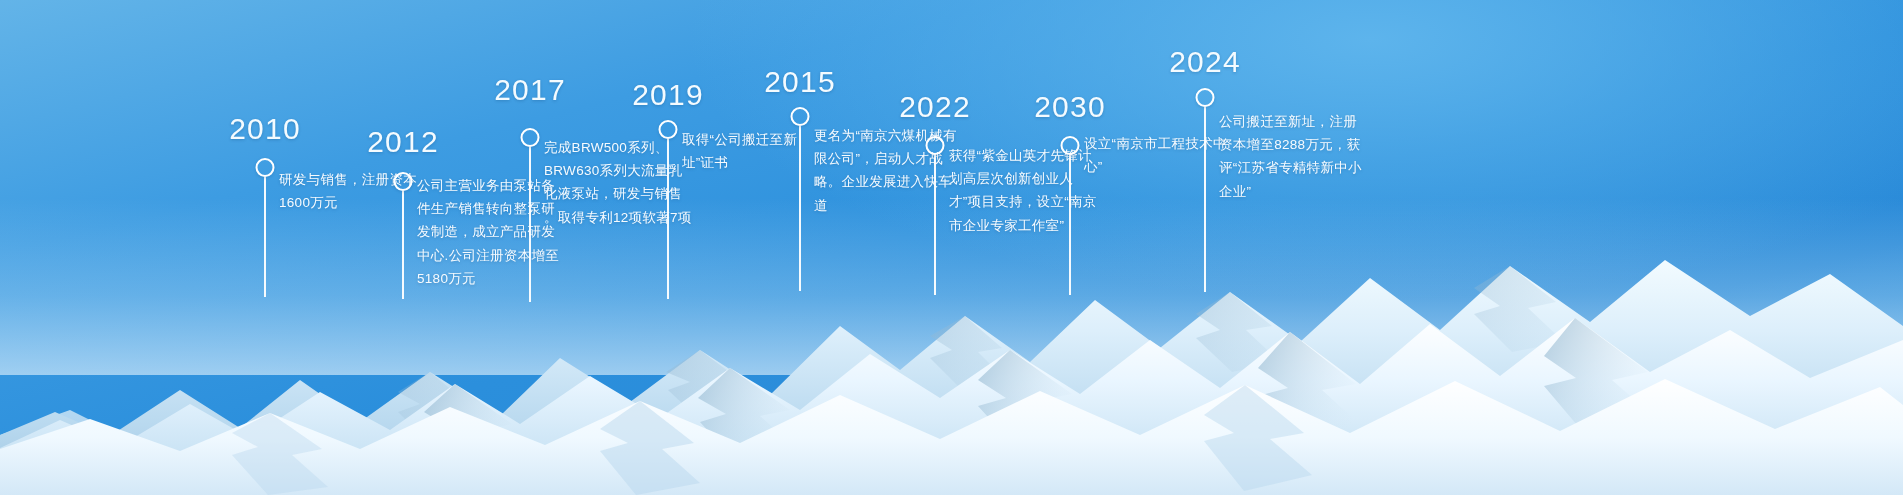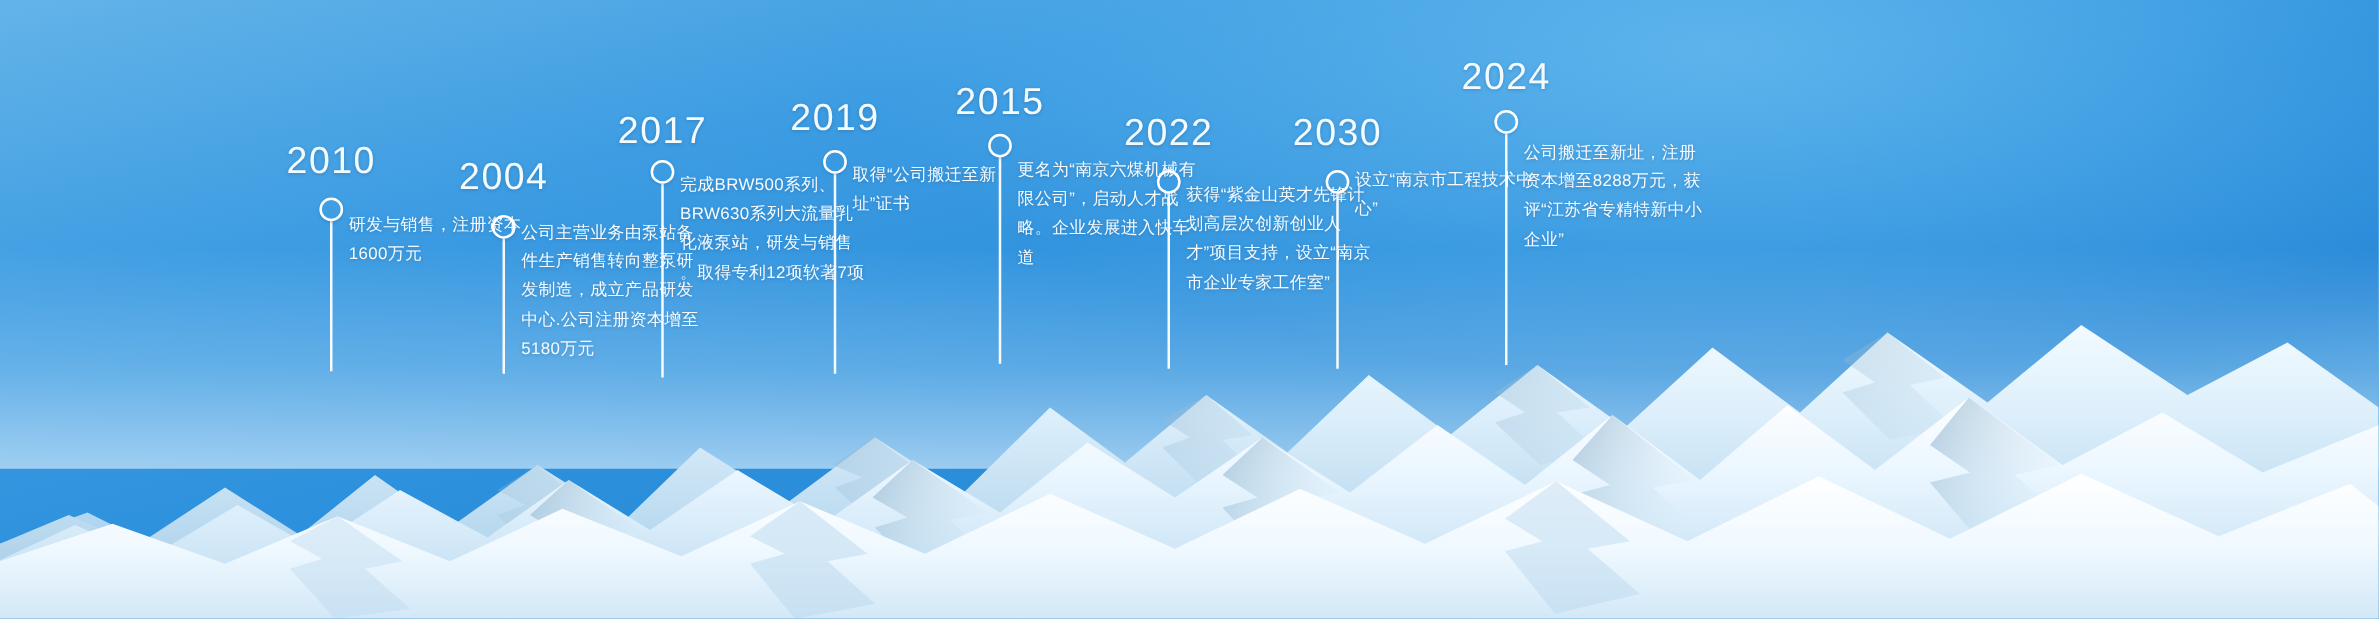--- a/index.html
+++ b/index.html
@@ -178,28 +178,28 @@
   <div class="timeline">
 
     <div class="node">
       <div class="year" style="left:265px; top:112px;">2010</div>
       <div class="stem" style="left:265px; top:177px; height:120px;"></div>
       <div class="dot" style="left:265px; top:158px;"></div>
       <div class="desc" style="left:279px; top:168px; width:148px;">研发与销售，注册资本1600万元</div>
     </div>
 
     <div class="node">
-      <div class="year" style="left:403px; top:125px;">2004</div>
+      <div class="year" style="left:403px; top:125px;">2012</div>
       <div class="stem" style="left:403px; top:191px; height:108px;"></div>
       <div class="dot" style="left:403px; top:172px;"></div>
       <div class="desc" style="left:417px; top:174px; width:150px;">公司主营业务由泵站备件生产销售转向整泵研发制造，成立产品研发中心.公司注册资本增至5180万元</div>
     </div>
 
     <div class="node">
-      <div class="year" style="left:530px; top:88px;">2017</div>
+      <div class="year" style="left:530px; top:73px;">2017</div>
       <div class="stem" style="left:530px; top:147px; height:155px;"></div>
       <div class="dot" style="left:530px; top:128px;"></div>
       <div class="desc" style="left:544px; top:136px; width:150px;">完成BRW500系列、BRW630系列大流量乳化液泵站，研发与销售 。取得专利12项软著7项</div>
     </div>
 
     <div class="node">
       <div class="year" style="left:668px; top:78px;">2019</div>
       <div class="stem" style="left:668px; top:139px; height:160px;"></div>
       <div class="dot" style="left:668px; top:120px;"></div>
       <div class="desc" style="left:682px; top:128px; width:145px;">取得“公司搬迁至新址”证书</div>

